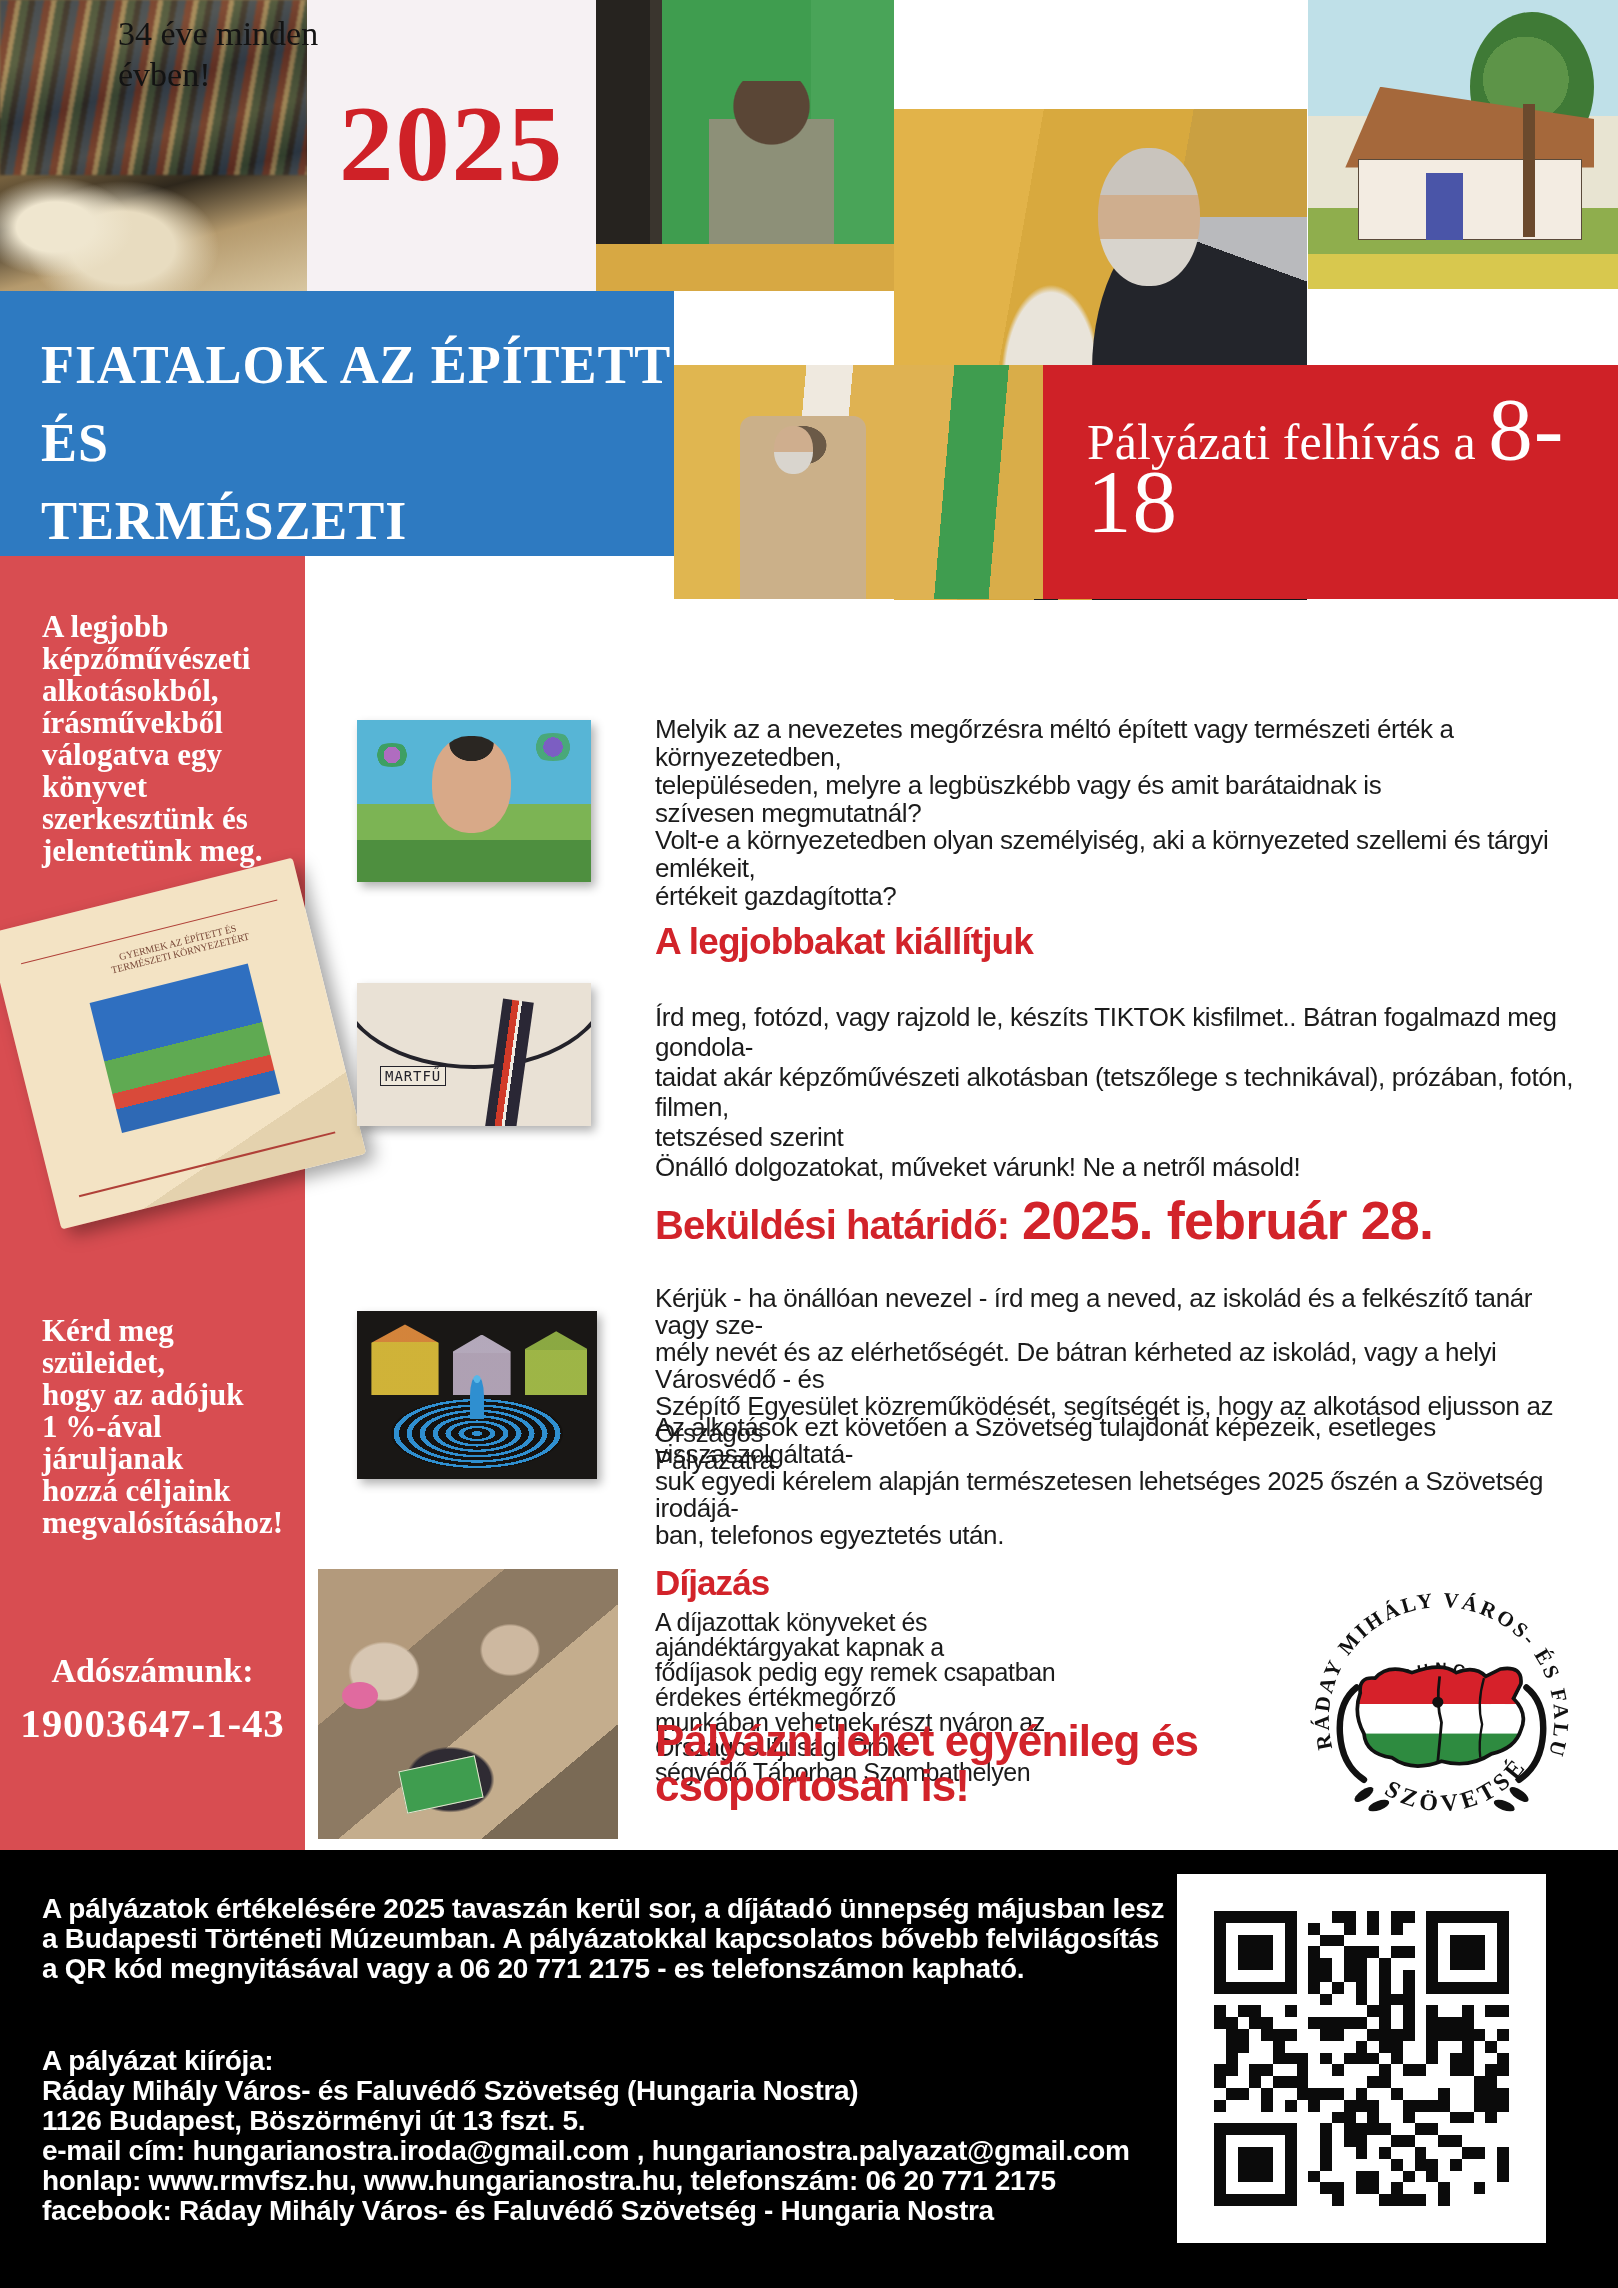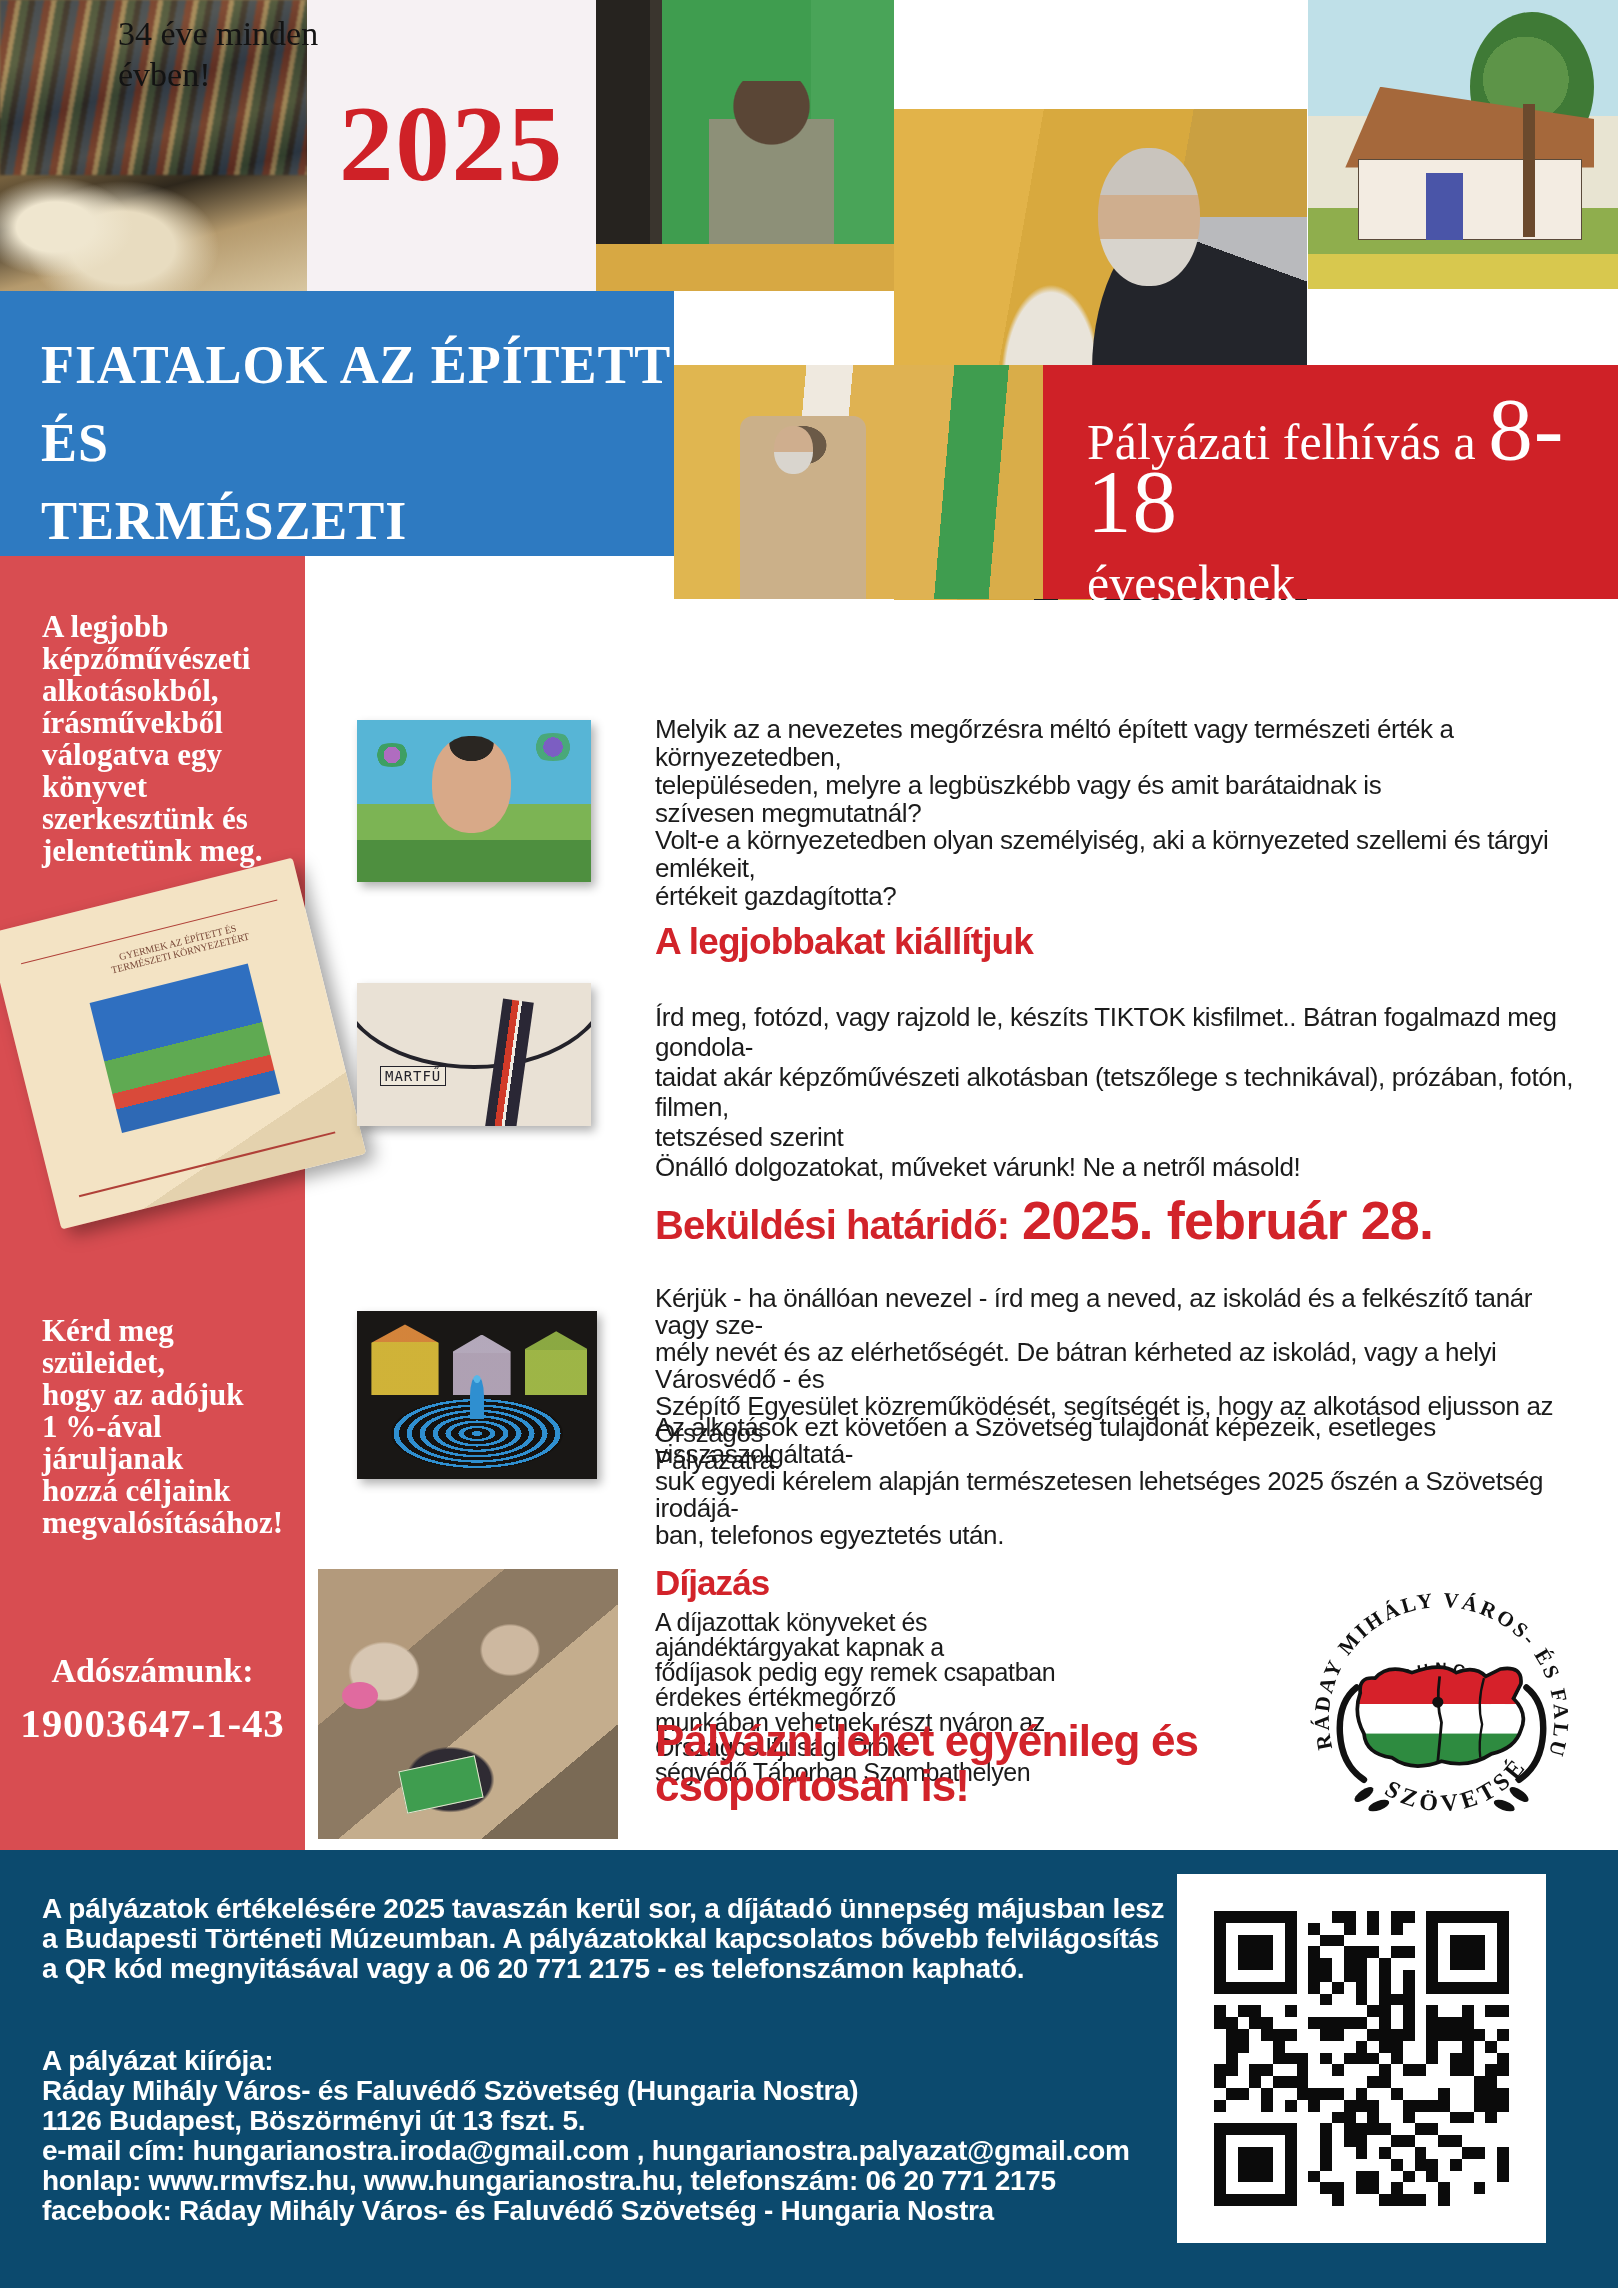--- a/index.html
+++ b/index.html
@@ -143,21 +143,21 @@
   .p2{top:826px;}
   .p3{top:1002px;line-height:30px;}
   .p4{top:1285px;line-height:27px;}
   .p5{top:1414px;line-height:27px;}
   .p6{top:1610px;width:425px;line-height:25px;font-size:25px;}
 
   
   .logo{left:1303px;top:1584px;width:277px;height:277px;}
 
   
-  .footer{left:0;top:1850px;width:1619px;height:438px;background:#0c4a6e;}
+  .footer{left:0;top:1850px;width:1619px;height:438px;background:#000000;}
   .f-block{position:absolute;left:42px;color:#ffffff;font-weight:bold;
     font-size:28px;line-height:30px;letter-spacing:-0.3px;}
   .f1{top:44px;}
   .f2{top:196px;}
   .qr-panel{left:1177px;top:1874px;width:369px;height:369px;background:#ffffff;}
   .qr-code{position:absolute;left:37px;top:37px;width:295px;height:295px;}
 </style>
 </head>
 <body>
 
@@ -200,21 +200,20 @@
 VÉDELMÉÉRT</div>
   </div>
 
   <div class="photo bearded-photo">
     <div class="beard-fig"></div>
     <div class="beard-face"></div>
   </div>
 
   <div class="abs red-banner">
     <div class="l1"><span>Pályázati felhívás a </span><span class="big">8-18</span></div>
-    <div class="l2">éveseknek</div>
   </div>
 
   <div class="abs red-sidebar">
     <div class="sb-text sb-a pre">A legjobb
 képzőművészeti
 alkotásokból,
 írásművekből
 válogatva egy
 könyvet
 szerkesztünk és

